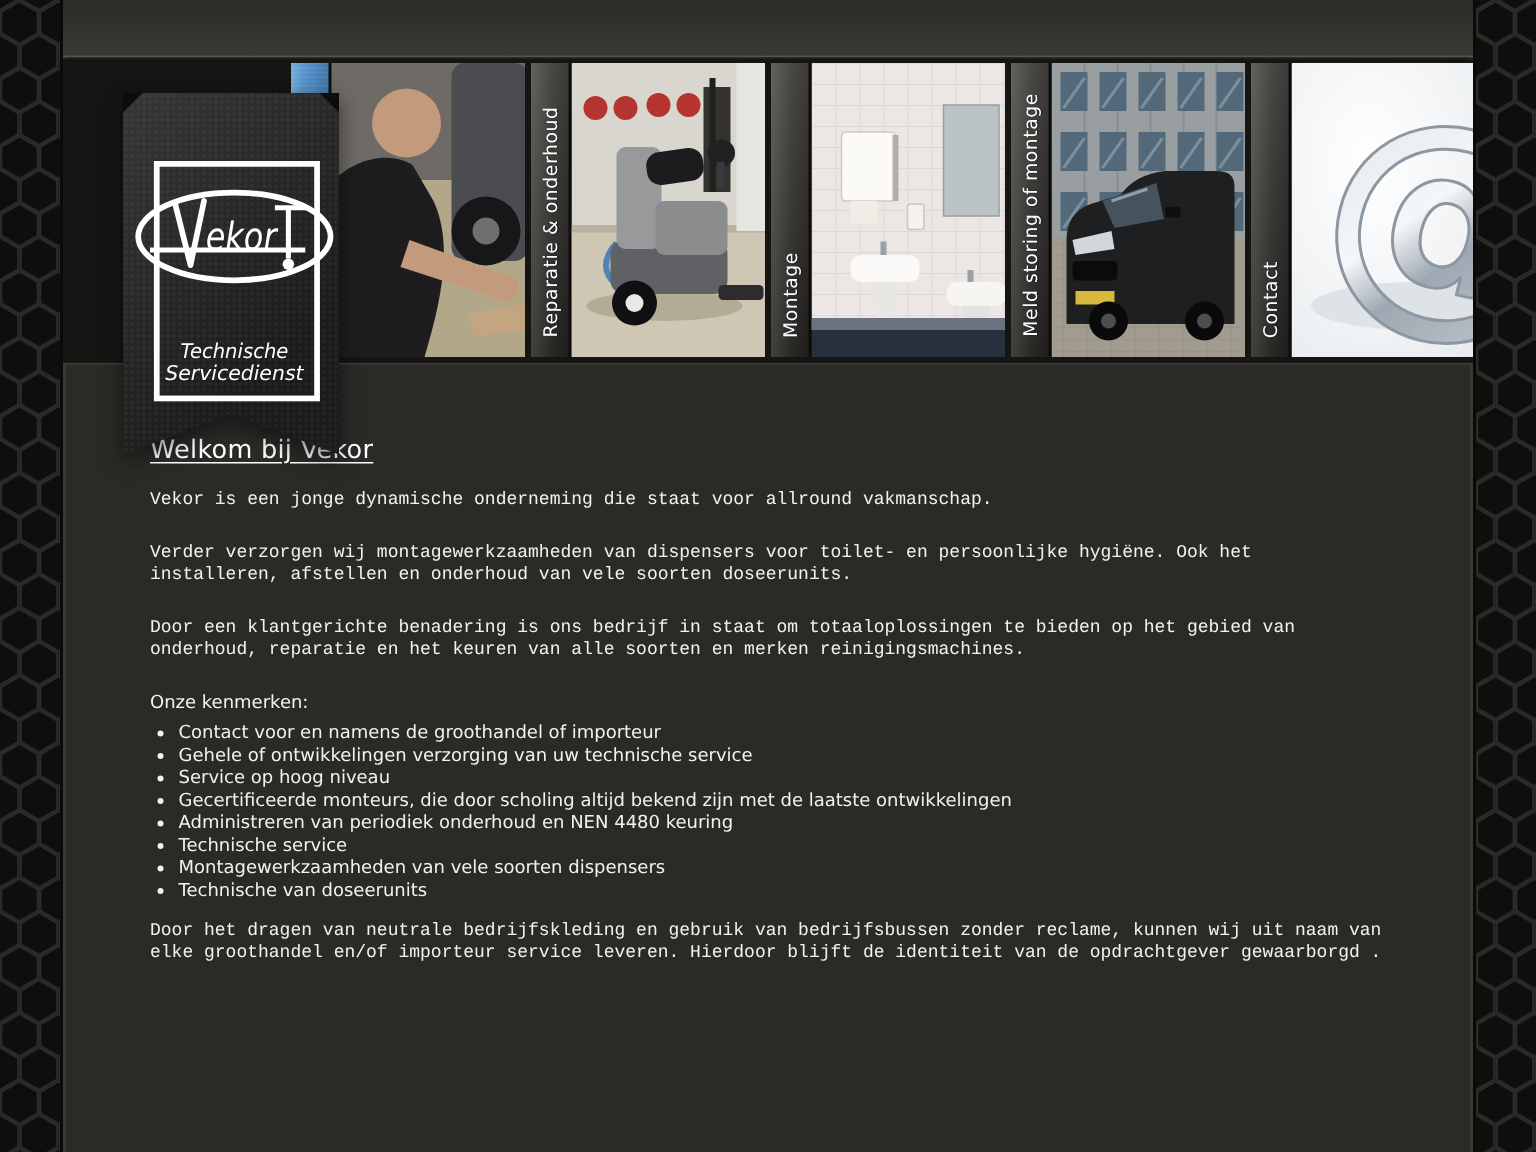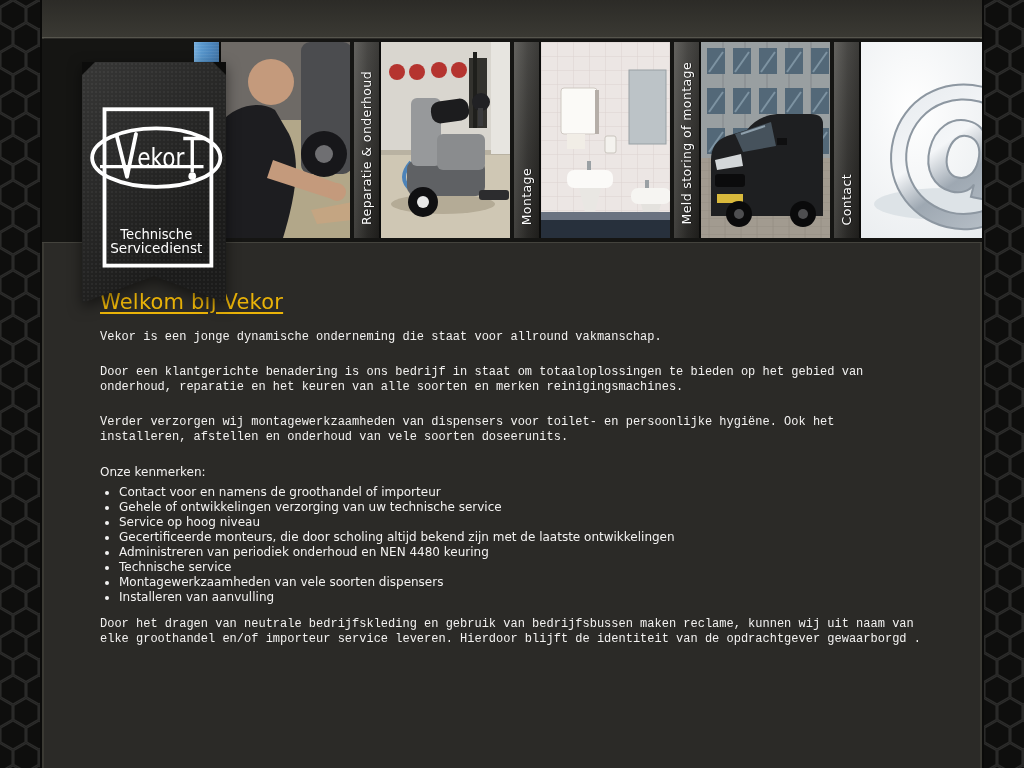--- a/index.html
+++ b/index.html
@@ -52,33 +52,34 @@
   .photo { width: 131px; height: 196px; display: block; flex: none; }
 
   .ribbon {
     position: absolute; left: 20px; top: 31px; width: 144px; height: 241px; z-index: 5;
     background-color: #262625;
     background-image:
       radial-gradient(rgba(255,255,255,.045) 1px, rgba(0,0,0,0) 1.2px),
       linear-gradient(135deg, rgba(255,255,255,.08), rgba(0,0,0,.28) 75%);
     background-size: 4px 4px, 100% 100%;
     clip-path: polygon(0 0, 100% 0, 100% 100%, 50% calc(100% - 27px), 0 100%);
+    font-style: italic;
   }
   .ribbon-wrap { position: absolute; left: 20px; top: 31px; width: 128px; height: 241px; z-index: 5; filter: drop-shadow(0 5px 7px rgba(0,0,0,.5)); }
   .fold { position: absolute; width: 13px; height: 13px; background: #0c0c0b; z-index: 6; }
   .fold.l { top: 0; left: 0; clip-path: polygon(0 0, 100% 0, 0 100%); }
   .fold.r { top: 0; right: 0; clip-path: polygon(0 0, 100% 0, 100% 100%); }
   .logo-svg { position: absolute; inset: 0; }
 
   .content {
     position: absolute; top: 244px; left: 0; right: 0; bottom: 0;
     padding: 46px 58px 0 58px; color: #f3f2f1;
   }
   .content h1 {
-    margin: 0 0 16px 0; font-size: 21px; font-weight: normal; color: #eab308;
+    margin: 0 0 16px 0; font-size: 17px; font-weight: normal; color: #ffffff;
     text-decoration: underline; text-underline-offset: 3px; letter-spacing: .2px;
   }
   .content p { margin: 0 0 20px 0; font-size: 12px; line-height: 15px; font-family: Liberation Mono, monospace; }
   .content p.last { margin-bottom: 0; }
   .features-title { font-weight: normal; font-size: 12px; margin: 4px 0 6px 0; }
   .content ul { margin: 0 0 12px 0; padding-left: 19px; list-style: disc; }
   .content li { font-size: 12px; line-height: 15px; }
 </style>
 </head>
 <body>
@@ -268,32 +269,32 @@
         <text x="66" y="157" font-size="12" fill="#ffffff" text-anchor="middle" font-family="DejaVu Sans, sans-serif" textLength="64" lengthAdjust="spacingAndGlyphs">Technische</text>
         <text x="66" y="170" font-size="12" fill="#ffffff" text-anchor="middle" font-family="DejaVu Sans, sans-serif" textLength="82" lengthAdjust="spacingAndGlyphs">Servicedienst</text>
       </svg>
     </div>
   </div>
 
   <div class="content">
     <h1>Welkom bij Vekor</h1>
 
     <p>Vekor is een jonge dynamische onderneming die staat voor allround vakmanschap.</p>
+    <p>Verder verzorgen wij montagewerkzaamheden van dispensers voor toilet- en persoonlijke hygiëne. Ook het installeren, afstellen en onderhoud van vele soorten doseerunits.</p>
     <p>Door een klantgerichte benadering is ons bedrijf in staat om totaaloplossingen te bieden op het gebied van onderhoud, reparatie en het keuren van alle soorten en merken reinigingsmachines.</p>
-    <p>Verder verzorgen wij montagewerkzaamheden van dispensers voor toilet- en persoonlijke hygiëne. Ook het installeren, afstellen en onderhoud van vele soorten doseerunits.</p>
 
     <div class="features-title">Onze kenmerken:</div>
 
     <ul>
       <li>Contact voor en namens de groothandel of importeur</li>
       <li>Gehele of ontwikkelingen verzorging van uw technische service</li>
       <li>Service op hoog niveau</li>
       <li>Gecertificeerde monteurs, die door scholing altijd bekend zijn met de laatste ontwikkelingen</li>
       <li>Administreren van periodiek onderhoud en NEN 4480 keuring</li>
       <li>Technische service</li>
       <li>Montagewerkzaamheden van vele soorten dispensers</li>
-      <li>Installeren van aanvulling</li>
+      <li>Technische van doseerunits</li>
     </ul>
 
-    <p class="last">Door het dragen van neutrale bedrijfskleding en gebruik van bedrijfsbussen maken reclame, kunnen wij uit naam van elke groothandel en/of importeur service leveren. Hierdoor blijft de identiteit van de opdrachtgever gewaarborgd .</p>
+    <p class="last">Door het dragen van neutrale bedrijfskleding en gebruik van bedrijfsbussen zonder reclame, kunnen wij uit naam van elke groothandel en/of importeur service leveren. Hierdoor blijft de identiteit van de opdrachtgever gewaarborgd .</p>
   </div>
 
 </div>
 
 </body></html>

